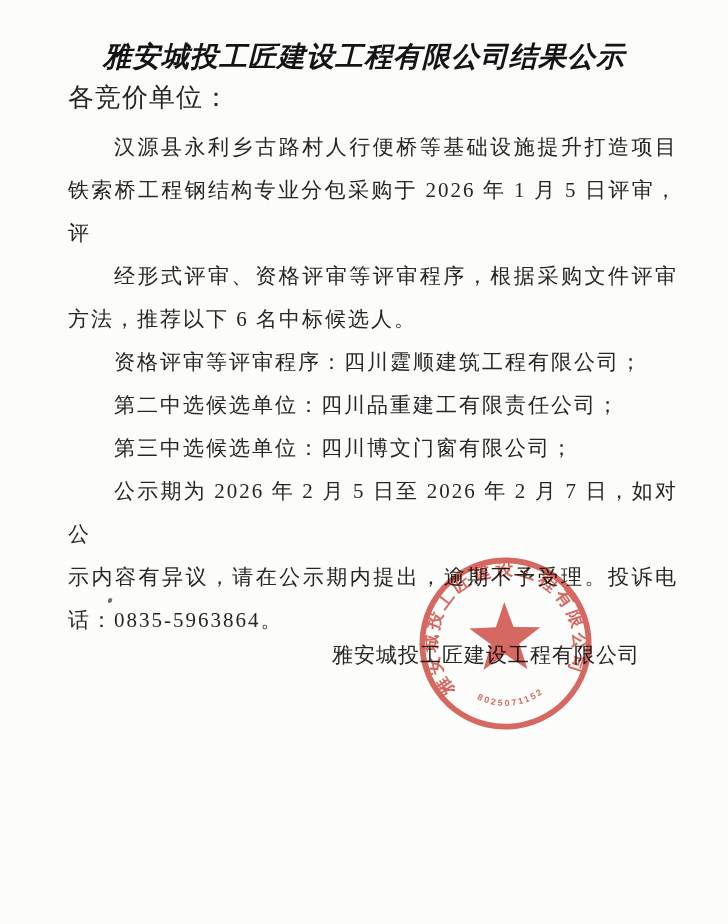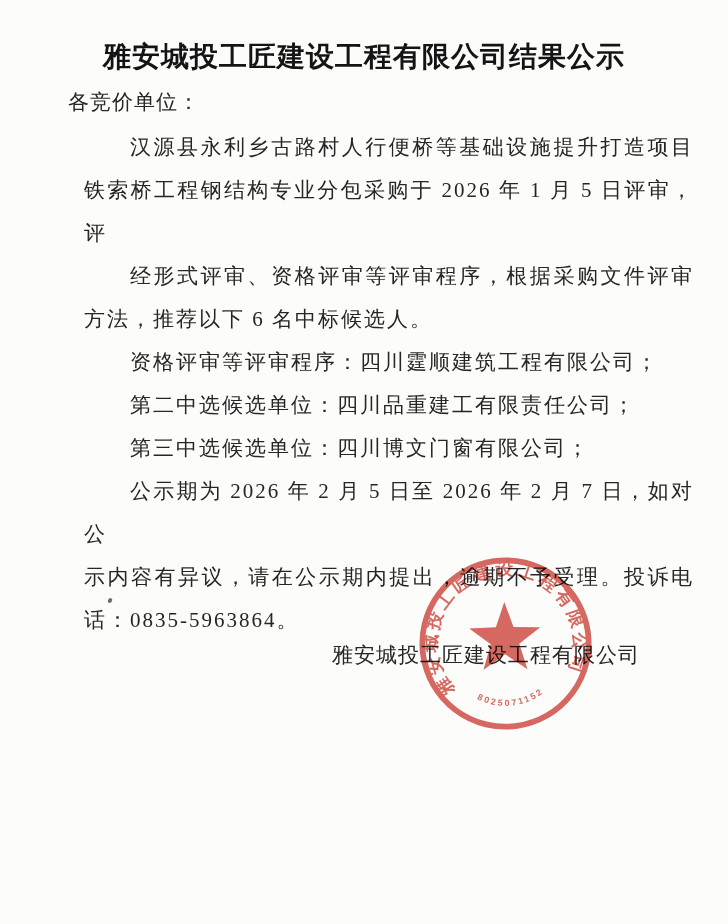--- a/index.html
+++ b/index.html
@@ -18,37 +18,37 @@
   .title {
     position: absolute;
     top: 38px; left: 0; right: 0;
     margin: 0;
     text-align: center;
     font-family: "Liberation Sans", sans-serif;
     font-weight: bold;
     font-size: 28px;
     letter-spacing: 1px;
     color: #141414;
+    font-style: italic;
   }
   .salutation {
     position: absolute;
-    top: 88px; left: 68px;
-    font-size: 21px;
+    top: 80px; left: 68px;
+    font-size: 26px;
     letter-spacing: 1px;
     color: #262626;
   }
   .body-text {
     position: absolute;
     top: 126px; left: 68px;
     width: 610px;
     font-size: 21px;
     line-height: 43px;
     letter-spacing: 2px;
     color: #262626;
-    margin-left: 16px;
   }
   .line { text-align: left; }
   .line.indent { text-indent: 46px; }
   .line.justify { text-align: justify; text-align-last: justify; }
   .ink-dot {
     position: absolute;
     left: 108px; top: 598px;
     width: 4px; height: 5px;
     background: #555;
     border-radius: 60% 40% 55% 45%;

